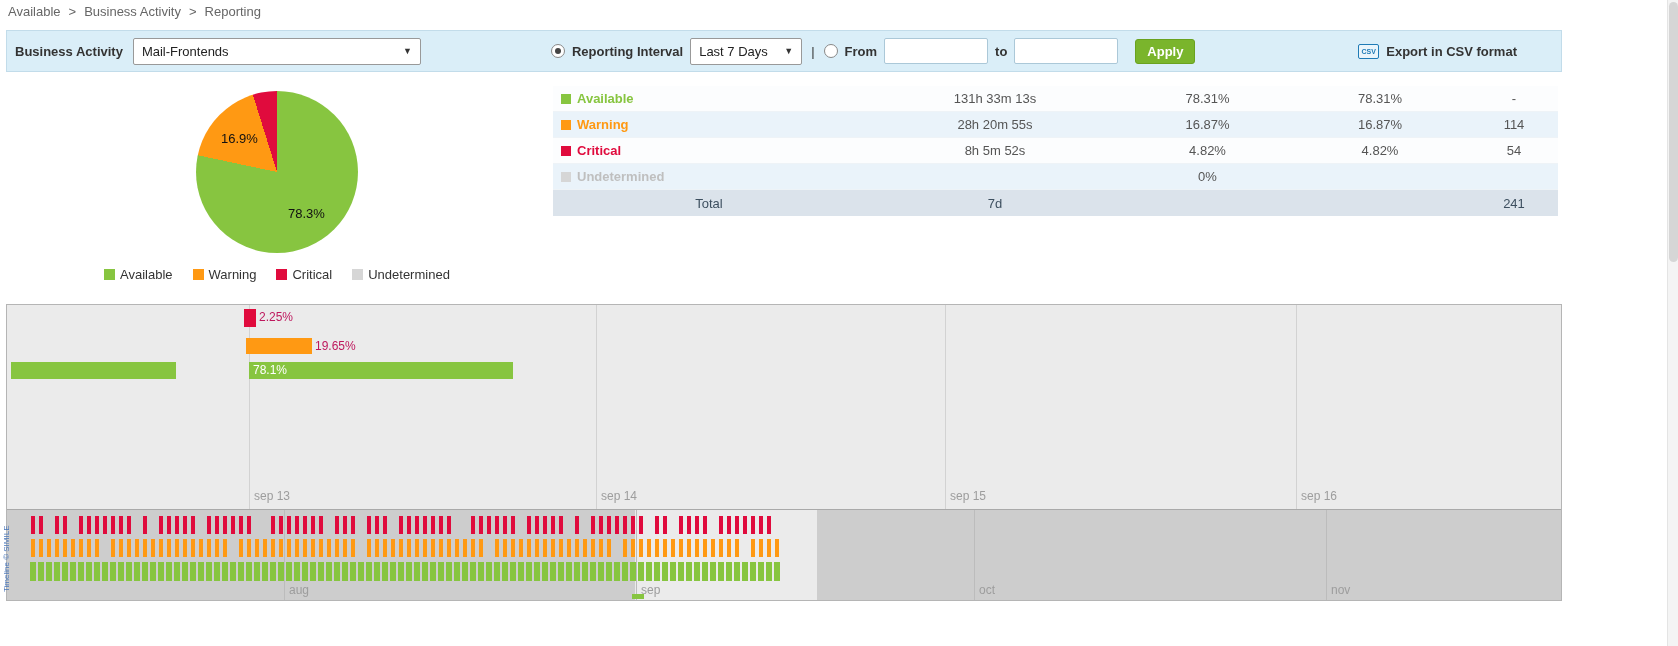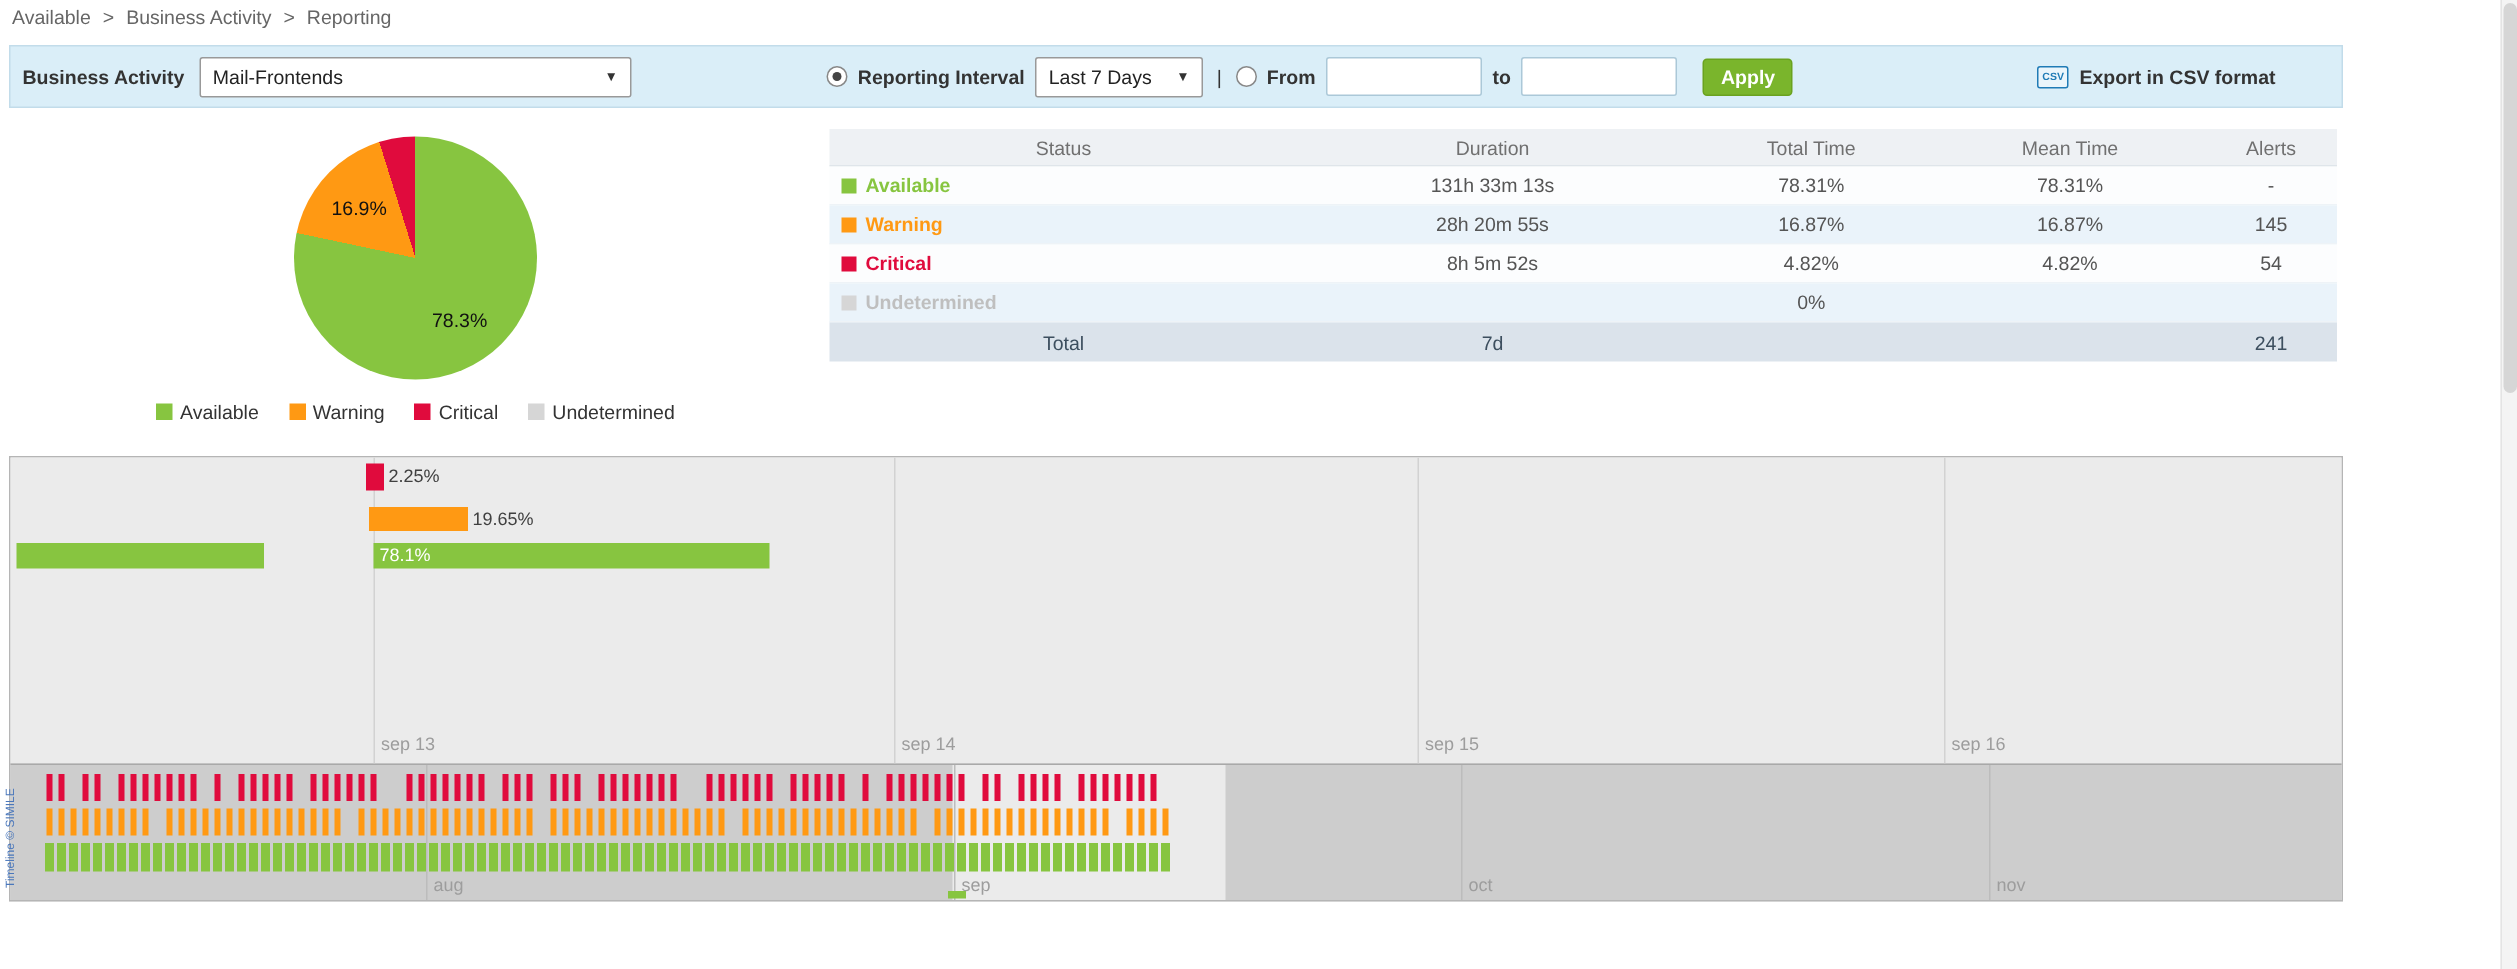--- a/index.html
+++ b/index.html
@@ -71,21 +71,21 @@
   .timeline { position:absolute; left:6px; top:304px; width:1556px; height:297px;
               border:1px solid #b5b5b5; background:#ebebeb; }
   .tl-upper { position:absolute; left:0; top:0; width:100%; height:204px; background:#ebebeb; overflow:hidden; }
   .tl-lower { position:absolute; left:0; top:204px; width:100%; height:91px; background:#cdcdcd;
               border-top:1px solid #a9a9a9; overflow:hidden;padding-left:32px; }
   .tl-grid-v { position:absolute; top:0; bottom:0; width:1px; background:#d2d2d2; z-index:1; }
   .tl-lower .tl-grid-v { background:#bcbcbc; }
   .tl-date { position:absolute; bottom:6px; font-size:12px; color:#9d9d9d; z-index:3; }
   .tl-month { position:absolute; bottom:3px; font-size:12px; color:#9d9d9d; z-index:3; }
   .tl-bar { position:absolute; z-index:2; }
-  .tl-bar-label { position:absolute; font-size:12px; color:#404040; line-height:17px; z-index:3; }
+  .tl-bar-label { position:absolute; font-size:12px; color:#be185d; line-height:17px; z-index:3; }
   .tl-bar-label.inside { color:#fff; }
   .tl-highlight { position:absolute; left:628px; top:0; width:182px; height:100%; background:#ebebeb; z-index:0; }
   .tl-tick { position:absolute; width:4px; height:18px; z-index:2; }
   .tl-credit { position:absolute; left:4px; bottom:8px; transform:rotate(-90deg);
                transform-origin:0 100%; font-size:8px; color:#4a77bb; white-space:nowrap; z-index:4; }
   .tl-marker { position:absolute; left:625px; top:84px; width:12px; height:5px; z-index:3; }
 
   
   .vscroll { position:absolute; right:0; top:0; width:11px; height:646px; background:#f4f4f4;
              border-left:1px solid #e4e4e4; }
@@ -141,47 +141,40 @@
         <span class="legend-swatch" style="background: rgb(224, 11, 61);"></span>
         <span class="legend-label">Critical</span>
       </span>
       <span class="legend-item">
         <span class="legend-swatch" style="background: rgb(214, 214, 214);"></span>
         <span class="legend-label">Undetermined</span>
       </span>
     </div>
 
   <div class="states-table">
-    <div id="table-header" class="thead">
-        <div class="cell c0">Status</div>
-        <div class="cell c1">Duration</div>
-        <div class="cell c2">Total Time</div>
-        <div class="cell c3">Mean Time</div>
-        <div class="cell c4">Alerts</div>
-      </div>
     <div id="table-body">
         <div class="trow">
           <div class="cell c0 status-cell">
             <span class="status-swatch" style="background: rgb(135, 197, 64);"></span>
             <span class="status-label" style="color: rgb(135, 197, 64);">Available</span>
           </div>
           <div class="cell c1">131h 33m 13s</div>
           <div class="cell c2">78.31%</div>
           <div class="cell c3">78.31%</div>
           <div class="cell c4">-</div>
         </div>
         <div class="trow stripe">
           <div class="cell c0 status-cell">
             <span class="status-swatch" style="background: rgb(255, 153, 19);"></span>
             <span class="status-label" style="color: rgb(255, 153, 19);">Warning</span>
           </div>
           <div class="cell c1">28h 20m 55s</div>
           <div class="cell c2">16.87%</div>
           <div class="cell c3">16.87%</div>
-          <div class="cell c4">145</div>
+          <div class="cell c4">114</div>
         </div>
         <div class="trow">
           <div class="cell c0 status-cell">
             <span class="status-swatch" style="background: rgb(224, 11, 61);"></span>
             <span class="status-label" style="color: rgb(224, 11, 61);">Critical</span>
           </div>
           <div class="cell c1">8h 5m 52s</div>
           <div class="cell c2">4.82%</div>
           <div class="cell c3">4.82%</div>
           <div class="cell c4">54</div>

